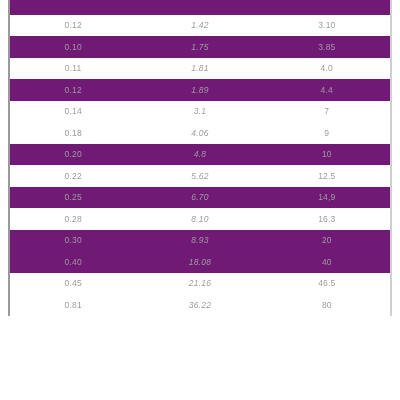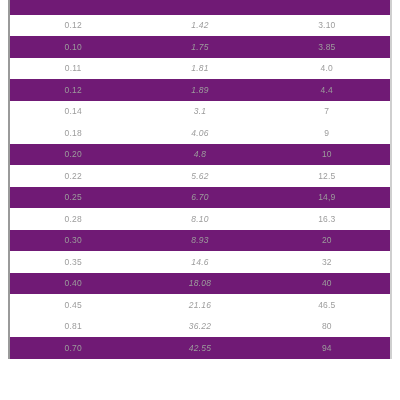--- a/index.html
+++ b/index.html
@@ -119,40 +119,30 @@
         <tr class="stripe-even">
           <td class="col-0">0.28</td>
           <td class="col-1">8.10</td>
           <td class="col-2">16.3</td>
         </tr>
         <tr class="stripe-odd">
           <td class="col-0">0.30</td>
           <td class="col-1">8.93</td>
           <td class="col-2">20</td>
         </tr>
-        <tr class="stripe-even">
-          <td class="col-0">0.35</td>
-          <td class="col-1">14.6</td>
-          <td class="col-2">32</td>
-        </tr>
         <tr class="stripe-odd">
           <td class="col-0">0.40</td>
           <td class="col-1">18.08</td>
           <td class="col-2">40</td>
         </tr>
         <tr class="stripe-even">
           <td class="col-0">0.45</td>
           <td class="col-1">21.16</td>
           <td class="col-2">46.5</td>
         </tr>
         <tr class="stripe-even">
           <td class="col-0">0.81</td>
           <td class="col-1">36.22</td>
           <td class="col-2">80</td>
         </tr>
-        <tr class="stripe-odd">
-          <td class="col-0">0.70</td>
-          <td class="col-1">42.55</td>
-          <td class="col-2">94</td>
-        </tr>
       </tbody>
   </table>
 </div>
 
 </body></html>

